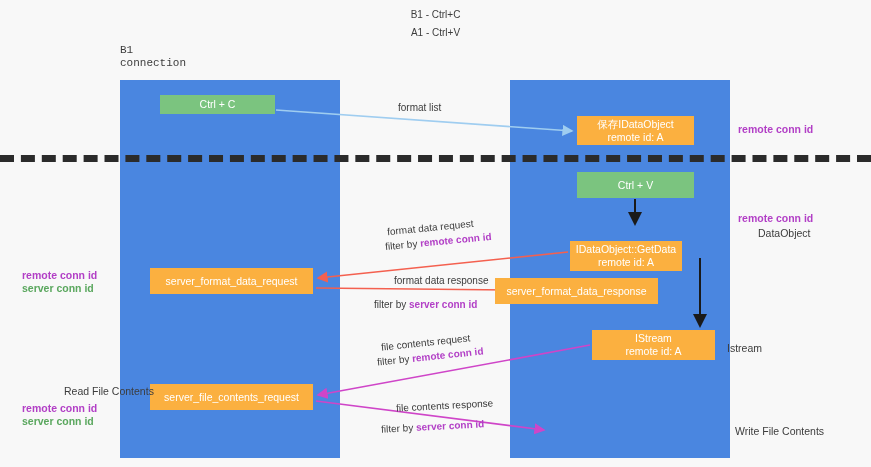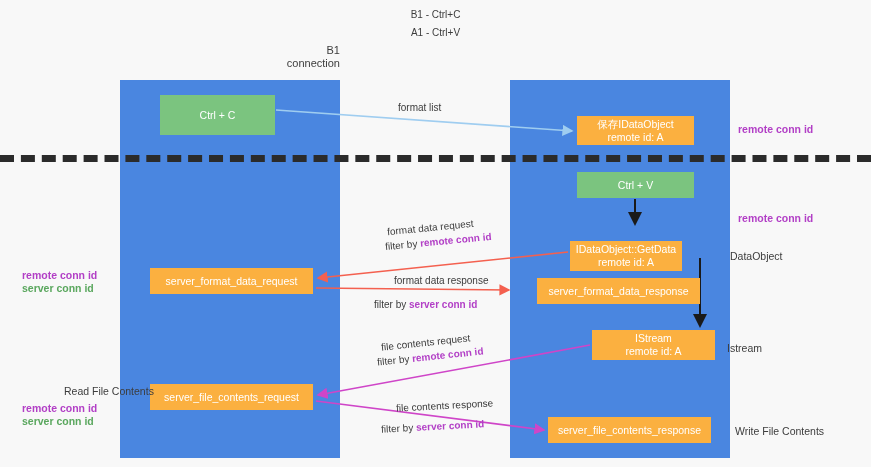--- a/index.html
+++ b/index.html
@@ -19,24 +19,25 @@
     left:0;right:0;top:6px;
     text-align:center;
     font-size:10px;
     line-height:18px;
     color:#3c3c3c;
   }
   #title div{white-space:pre;}
 
   
   .col-head{
-    text-align:right;
+    text-align:left;
     font-size:11px;
     line-height:13px;
     color:#3c3c3c;
+    font-family:Liberation Mono, monospace;
   }
   #head-b1{left:120px;top:44px;width:220px;}
   #head-a1{left:510px;top:44px;width:220px;}
 
   
   .lane{background:#4a86e0;}
   #lane-b1{left:120px;top:80px;width:220px;height:378px;}
   #lane-a1{left:510px;top:80px;width:220px;height:378px;}
 
   
@@ -52,39 +53,39 @@
     align-items:center;justify-content:center;
     color:#ffffff;
     font-size:10.5px;
     line-height:13px;
     text-align:center;
     padding:2px 4px;
   }
   .green{background:#7bc47f;}
   .orange{background:#fbb040;}
 
-  #n-ctrlc{left:160px;top:95px;width:115px;height:40px;}
+  #n-ctrlc{left:160px;top:95px;width:115px;height:19px;}
   #n-save{left:577px;top:116px;width:117px;height:29px;}
   #n-ctrlv{left:577px;top:172px;width:117px;height:26px;}
   #n-getdata{left:570px;top:241px;width:112px;height:30px;}
   #n-sfdreq{left:150px;top:268px;width:163px;height:26px;}
-  #n-sfdresp{left:537px;top:278px;width:163px;height:26px;}
+  #n-sfdresp{left:495px;top:278px;width:163px;height:26px;}
   #n-istream{left:592px;top:330px;width:123px;height:30px;}
   #n-sfcreq{left:150px;top:384px;width:163px;height:26px;}
   #n-sfcresp{left:548px;top:417px;width:163px;height:26px;}
 
   
   .side{font-size:10.5px;line-height:13px;}
   .purple{color:#b23fc6;font-weight:bold;}
   .green-t{color:#5aa75e;font-weight:bold;}
   .plain{color:#3c3c3c;}
 
   #s-remote1{left:738px;top:123px;}
   #s-remote2{left:738px;top:212px;}
-  #s-dataobject{left:730px;top:250px;}
+  #s-dataobject{left:730px;top:227px;padding-left:28px;}
   #s-istream{left:727px;top:342px;}
   #s-write{left:735px;top:425px;}
   #s-left1{left:22px;top:269px;}
   #s-read{left:28px;top:385px;padding-left:36px;}
   #s-left2{left:22px;top:402px;}
 
   
   .edge-lbl{
     font-size:10px;
     line-height:14px;
@@ -188,23 +189,20 @@
 
   <div class="abs node orange" id="n-istream">
     <span>IStream</span>
     <span>remote id: A</span>
   </div>
 
   <div class="abs node orange" id="n-sfcreq">
     <span>server_file_contents_request</span>
   </div>
 
-  <div class="abs node orange" id="n-sfcresp">
-    <span>server_file_contents_response</span>
-  </div>
 
   <div class="abs edge-lbl" id="l-formatlist">format list</div>
 
   <div class="abs edge-lbl" id="l-fdreq">format data request</div>
   <div class="abs edge-lbl" id="l-fdreq2"><span class="plain">filter by </span><span class="purple">remote conn id</span></div>
 
   <div class="abs edge-lbl" id="l-fdresp">format data response</div>
   <div class="abs edge-lbl" id="l-fdresp2"><span class="plain">filter by </span><span class="purple">server conn id</span></div>
 
   <div class="abs edge-lbl" id="l-fcreq">file contents request</div>

